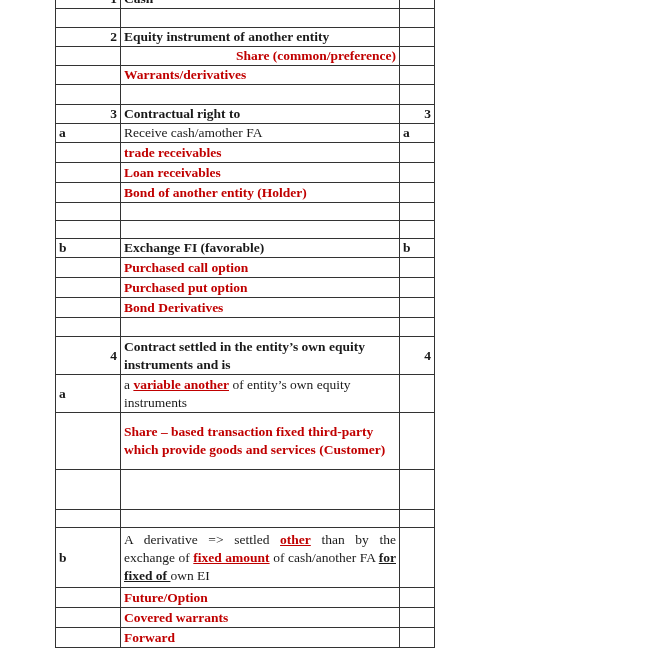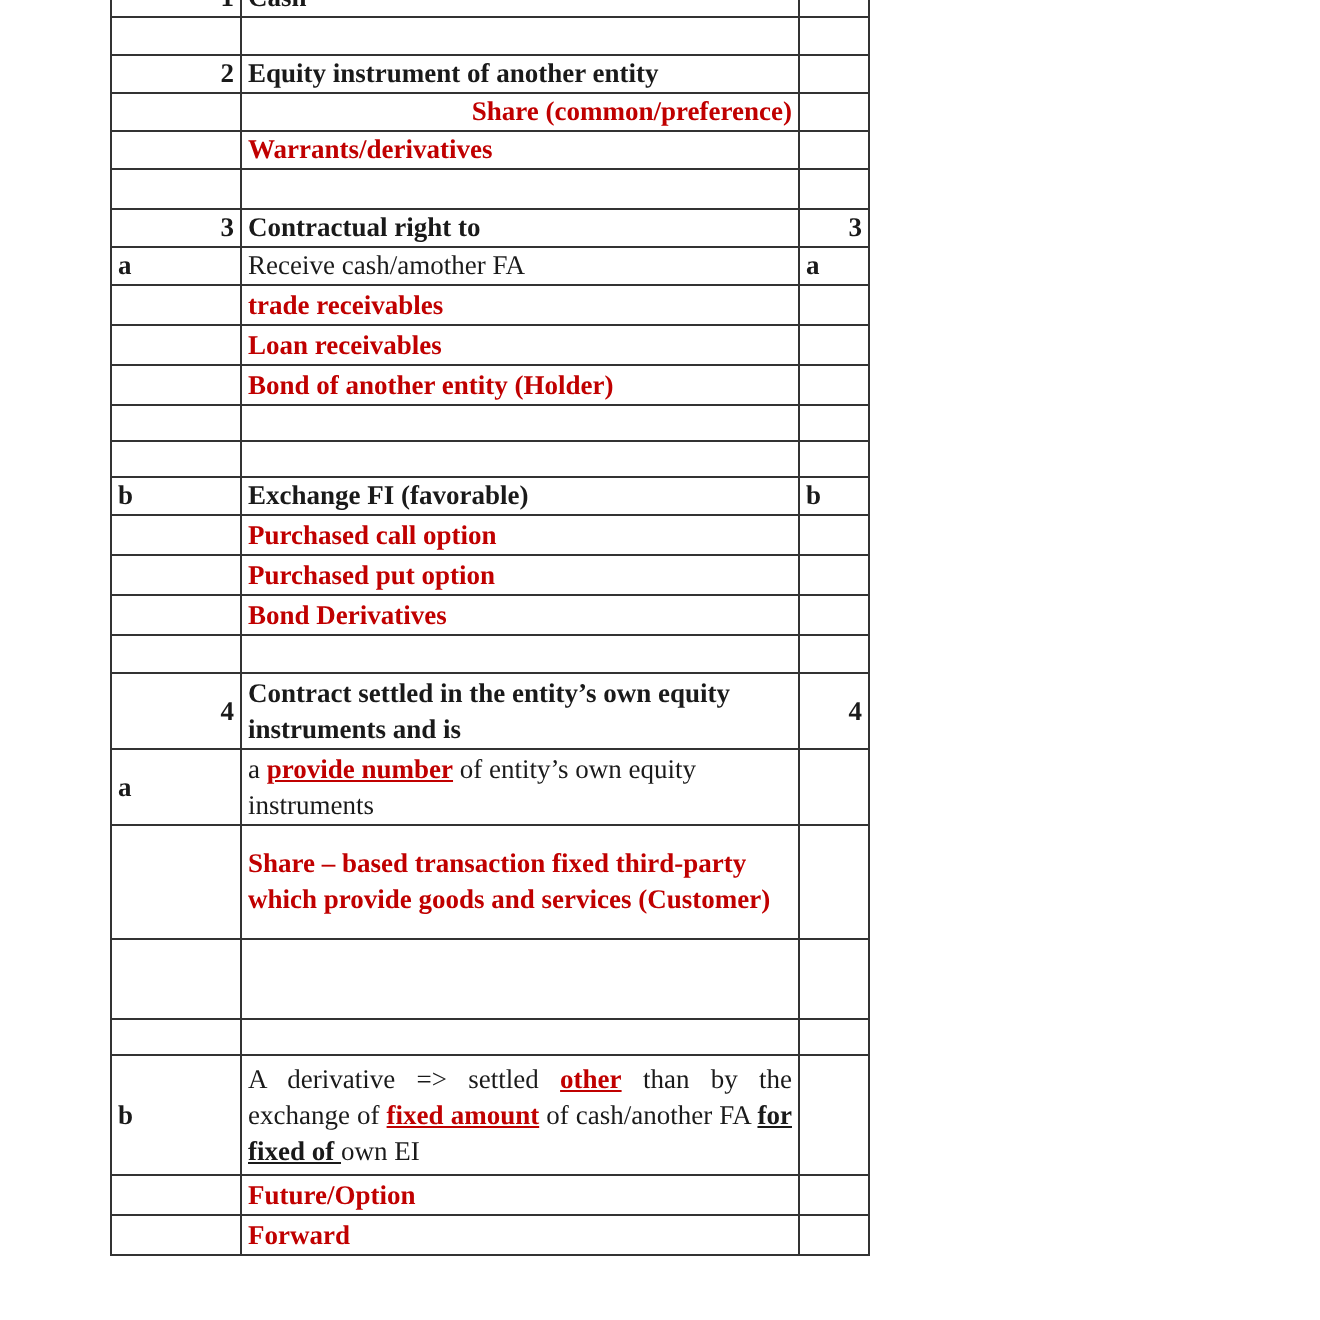--- a/index.html
+++ b/index.html
@@ -143,21 +143,21 @@
           <td class="col2"></td>
           <td class="col3"></td>
         </tr>
         <tr style="height: 38px;">
           <td class="col1 align-right valign-bottom">4</td>
           <td class="col2"><span class="seg-bold">Contract settled in the entity’s own equity instruments and is</span></td>
           <td class="col3 align-right valign-bottom">4</td>
         </tr>
         <tr style="height: 38px;">
           <td class="col1 valign-bottom">a</td>
-          <td class="col2"><span class="seg-plain">a </span><span class="seg-red-underline">provide number</span><span class="seg-plain"> of entity’s own equity instruments</span></td>
+          <td class="col2"><span class="seg-plain">a </span><span class="seg-red-underline">variable another</span><span class="seg-plain"> of entity’s own equity instruments</span></td>
           <td class="col3"></td>
         </tr>
         <tr style="height: 57px;">
           <td class="col1"></td>
           <td class="col2"><span class="seg-red">Share – based transaction fixed third-party which provide goods and services (Customer)</span></td>
           <td class="col3"></td>
         </tr>
         <tr style="height: 40px;">
           <td class="col1"></td>
           <td class="col2"></td>
@@ -173,18 +173,23 @@
           <td class="col2 justify"><span class="seg-plain">A derivative =&gt; settled </span><span class="seg-red-underline">other</span><span class="seg-plain"> than by the exchange of </span><span class="seg-red-underline">fixed amount</span><span class="seg-plain"> of cash/another FA </span><span class="seg-bold-underline">for fixed of </span><span class="seg-plain">own EI</span></td>
           <td class="col3"></td>
         </tr>
         <tr style="height: 20px;">
           <td class="col1"></td>
           <td class="col2"><span class="seg-red">Future/Option</span></td>
           <td class="col3"></td>
         </tr>
         <tr style="height: 20px;">
           <td class="col1"></td>
+          <td class="col2"><span class="seg-red">Covered warrants</span></td>
+          <td class="col3"></td>
+        </tr>
+        <tr style="height: 20px;">
+          <td class="col1"></td>
           <td class="col2"><span class="seg-red">Forward</span></td>
           <td class="col3"></td>
         </tr>
       </tbody>
   </table>
 </div>
 
 </body></html>

